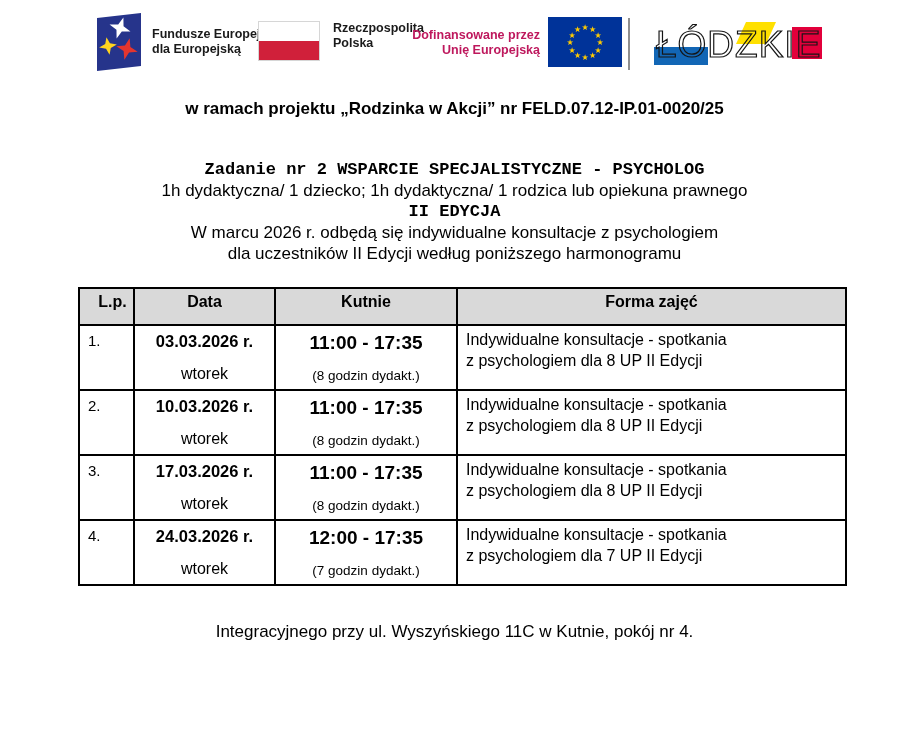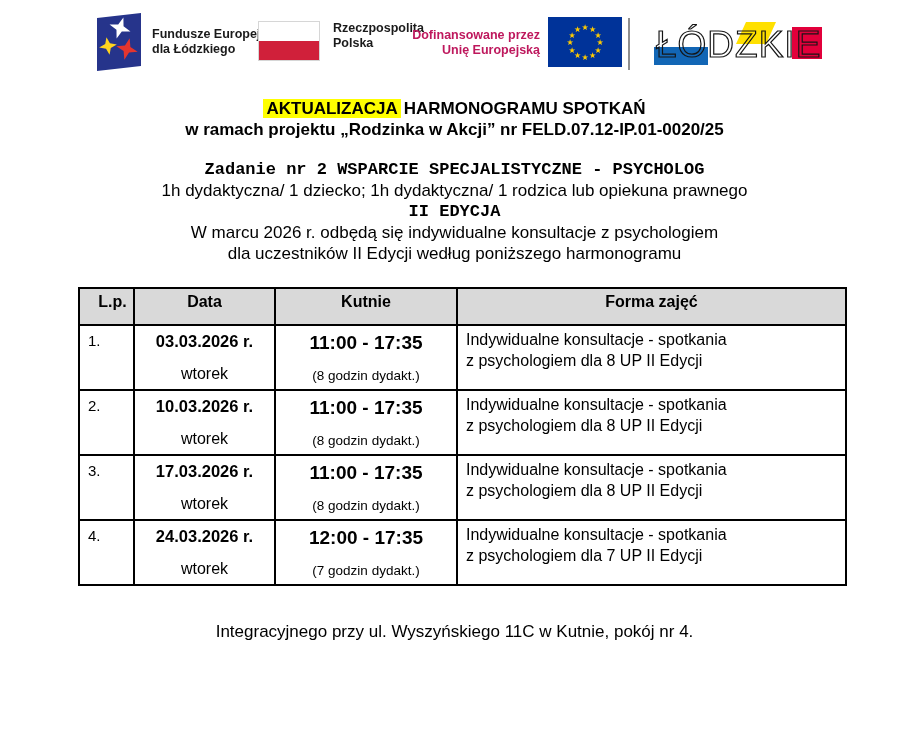--- a/index.html
+++ b/index.html
@@ -60,21 +60,21 @@
 
   <div class="logo-fe">
     <svg width="44" height="58" viewBox="0 0 44 58">
       <polygon points="0,5 44,0 44,53 0,58" fill="#26348b"></polygon>
       <path d="M23,4 L25.8,12.2 L34,15 L25.8,17.8 L23,26 L20.2,17.8 L12,15 L20.2,12.2 Z" fill="#ffffff" transform="rotate(18 23 15)"></path>
       <path d="M11,24 L13.4,30.6 L20,33 L13.4,35.4 L11,42 L8.6,35.4 L2,33 L8.6,30.6 Z" fill="#ffd41f" transform="rotate(-10 11 33)"></path>
       <path d="M30,25 L32.8,33.2 L41,36 L32.8,38.8 L30,47 L27.2,38.8 L19,36 L27.2,33.2 Z" fill="#e5352e" transform="rotate(14 30 36)"></path>
     </svg>
     <div class="logo-text">
       <div>Fundusze Europejskie</div>
-      <div>dla Łódzkiego</div>
+      <div>dla Europejską</div>
     </div>
   </div>
 
   <div class="logo-pl">
     <div class="pl-flag">
       <div class="white"></div>
         <div class="red"></div>
     </div>
     <div class="logo-text">
       <div>Rzeczpospolita</div>
@@ -112,23 +112,20 @@
   <div class="logo-lodzkie">
     <svg width="170" height="46" viewBox="0 0 170 46">
       <rect x="0" y="26" width="54" height="18" fill="#1266b5"></rect>
       <polygon points="92,1 122,1 112,23 82,23" fill="#ffe000"></polygon>
       <rect x="138" y="6" width="30" height="32" fill="#e2003b"></rect>
       <text x="2" y="36" font-size="37" letter-spacing="1" fill="none" stroke="#151515" stroke-width="1.2" font-family="Liberation Sans, DejaVu Sans, sans-serif">ŁÓDZKIE</text>
     </svg>
   </div>
 
   <div class="title-block">
-    <div>
-      <span class="hl">AKTUALIZACJA</span><span class="title-rest">HARMONOGRAMU SPOTKAŃ</span>
-    </div>
     <div>w ramach projektu „Rodzinka w Akcji” nr FELD.07.12-IP.01-0020/25</div>
   </div>
 
   <div class="intro-block">
     <div class="b">Zadanie nr 2 WSPARCIE SPECJALISTYCZNE - PSYCHOLOG</div>
     <div>1h dydaktyczna/ 1 dziecko; 1h dydaktyczna/ 1 rodzica lub opiekuna prawnego</div>
     <div class="b">II EDYCJA</div>
     <div>W marcu 2026 r. odbędą się indywidualne konsultacje z psychologiem</div>
     <div>dla uczestników II Edycji według poniższego harmonogramu</div>
   </div>

